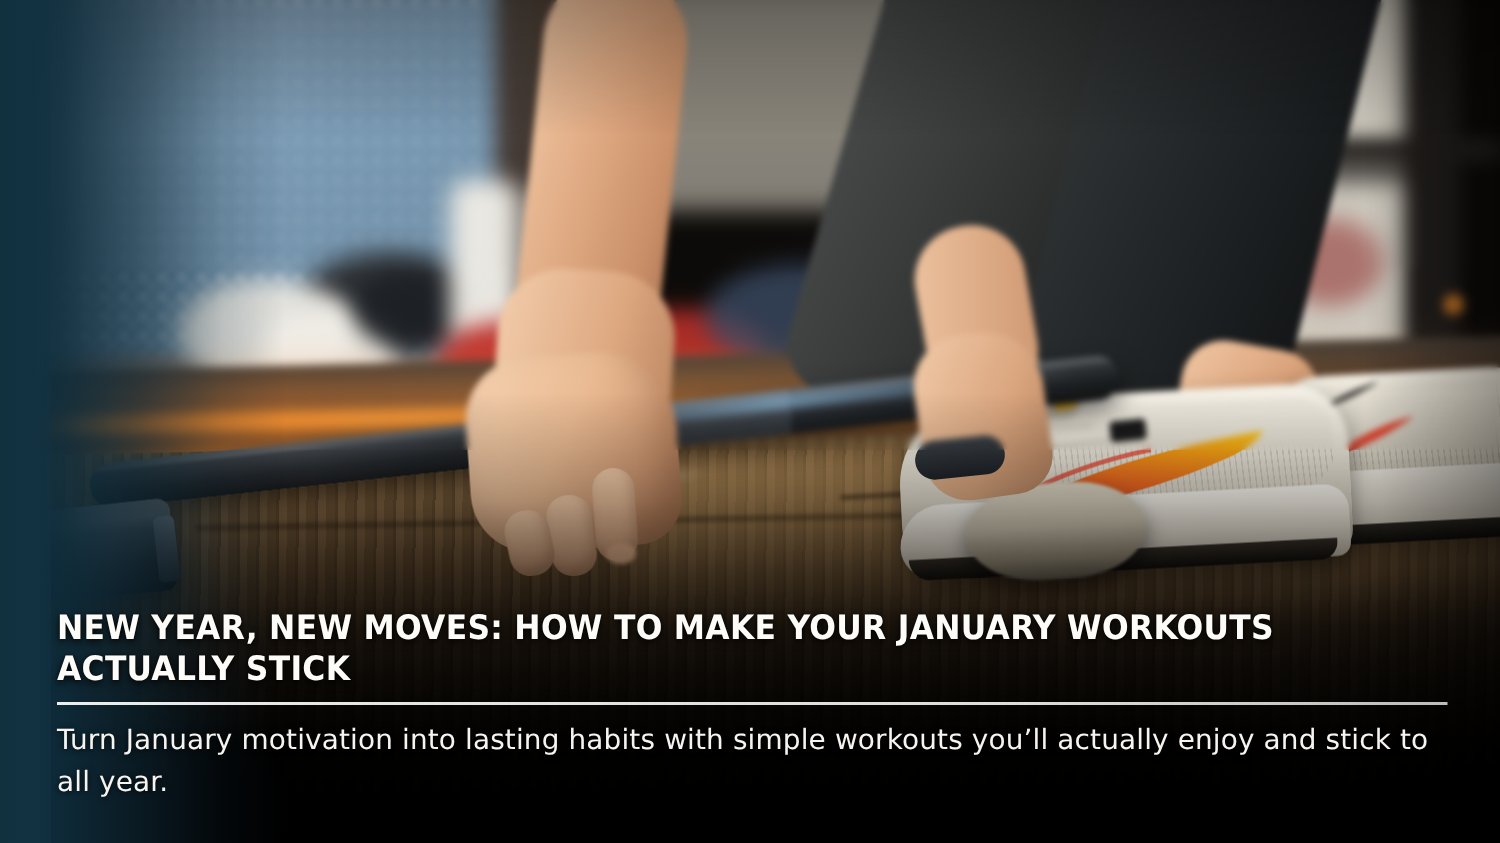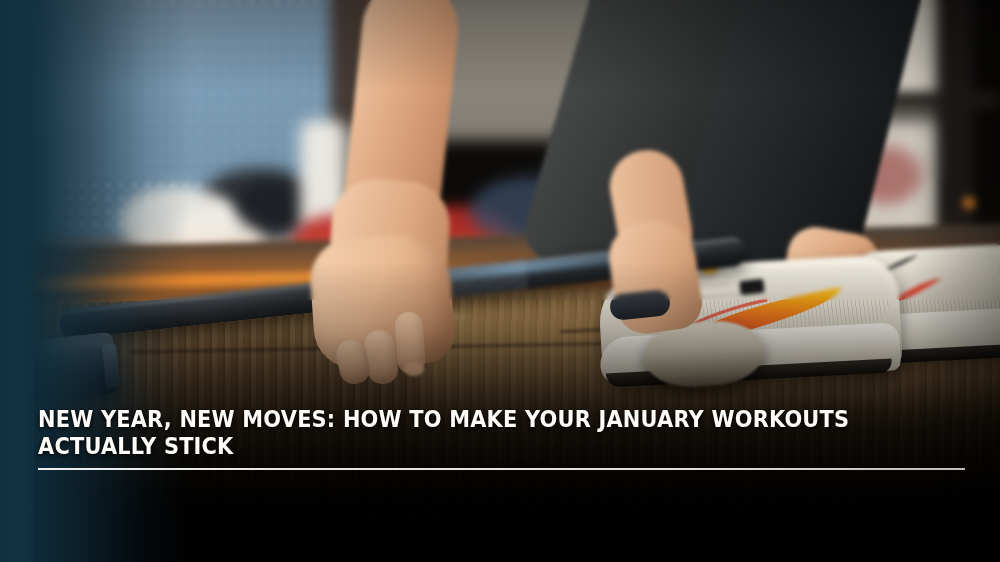--- a/index.html
+++ b/index.html
@@ -527,14 +527,15 @@
   <div class="scrim-top"></div>
   <div class="scrim-right"></div>
   <div class="scrim-bottom"></div>
   <div class="scrim-left"></div>
   <div class="scrim-left-edge"></div>
 
   <h1 class="title">New Year, New Moves: How to Make Your January Workouts Actually Stick</h1>
 
   <div class="divider"></div>
 
+  <p class="subtitle">Turn January motivation into lasting habits with simple workouts you’ll actually enjoy and stick to all year.</p>
 
 </div>
 
 </body></html>

